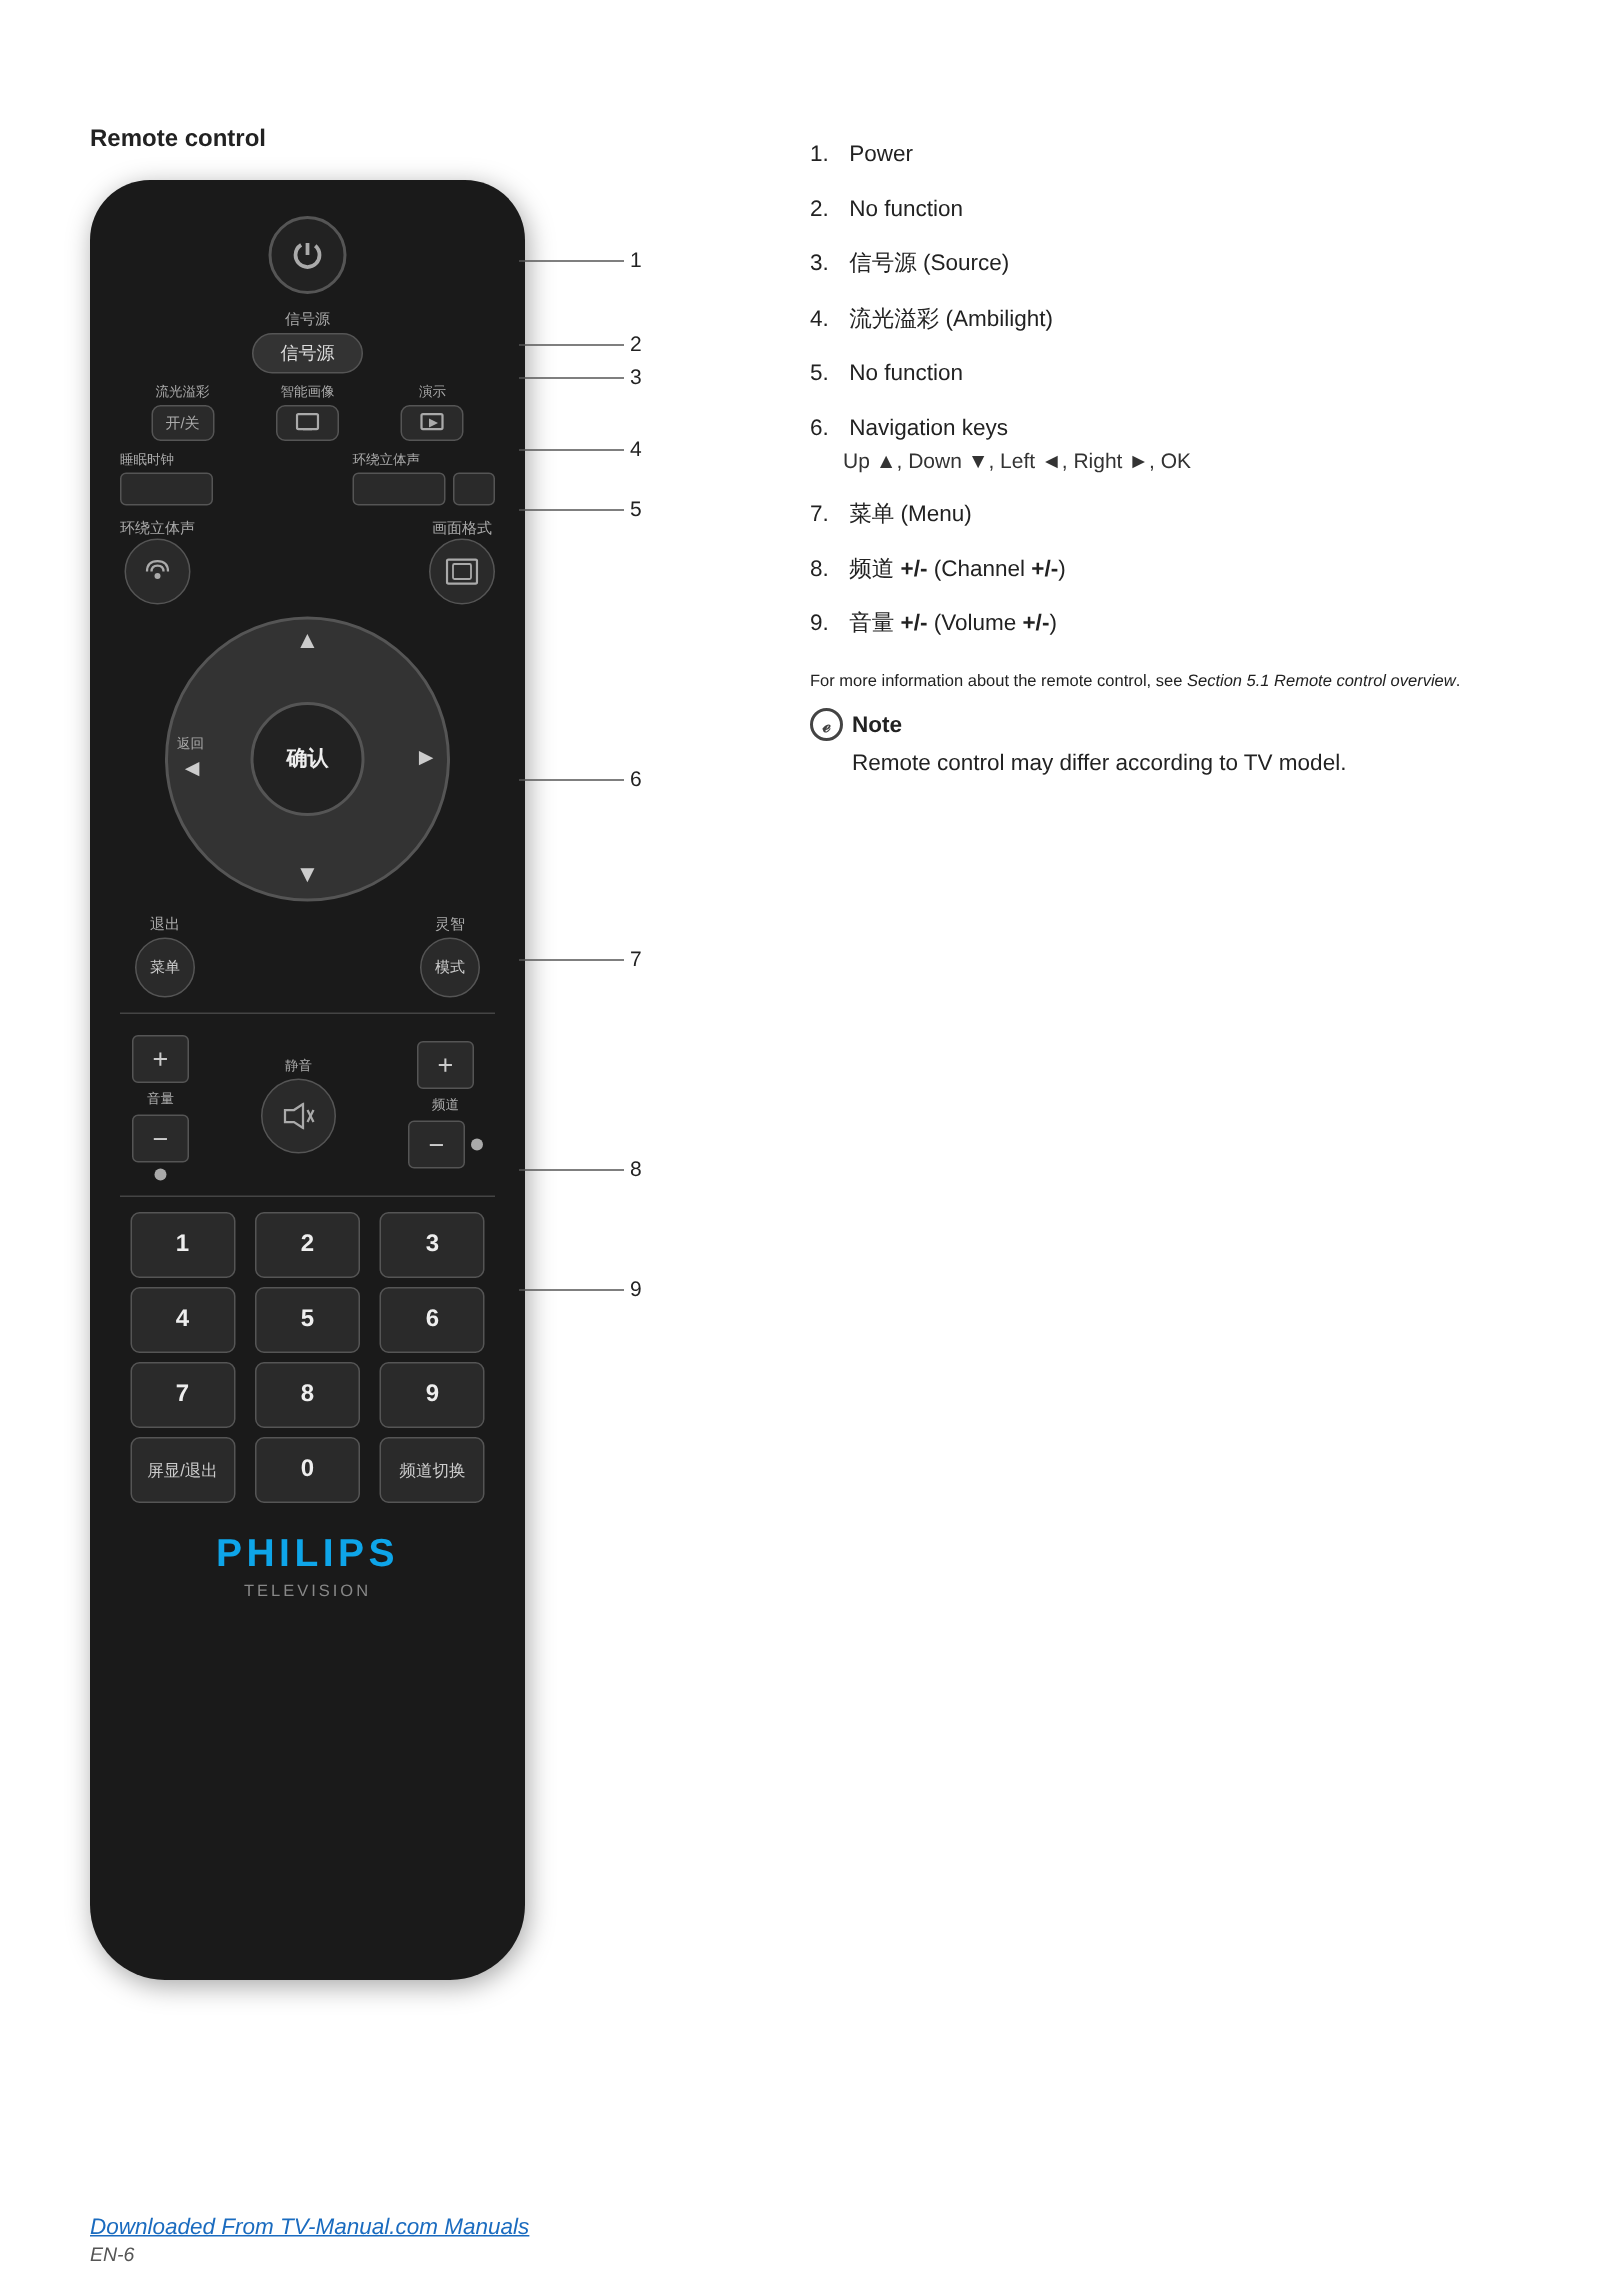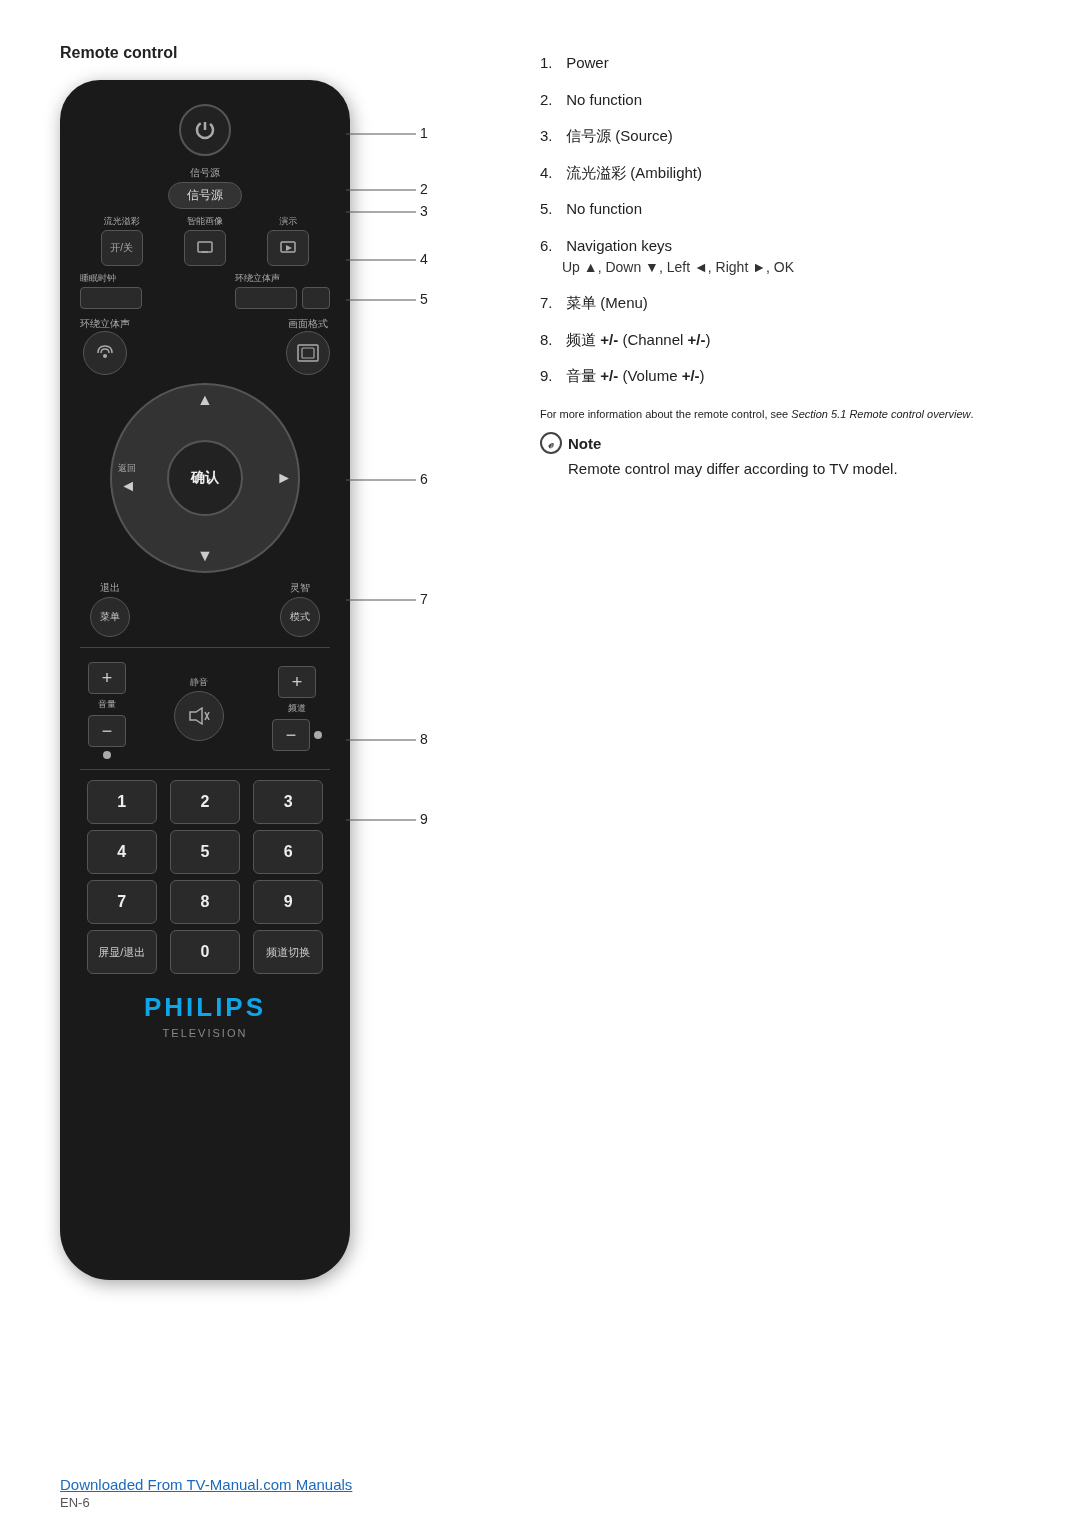--- a/index.html
+++ b/index.html
@@ -8,21 +8,21 @@
       font-family: Arial, sans-serif;
       font-size: 15px;
       color: #222;
       width: 1080px;
       min-height: 1528px;
       position: relative;
     }
     .page {
       display: flex;
       flex-direction: row;
-      padding: 44px 60px 40px 60px;
+      padding: 84px 60px 40px 60px;
       gap: 40px;
       justify-content: center;
     }
     
     .left-col {
       width: 440px;
       flex-shrink: 0;
     }
     .section-title {
       font-weight: bold;
@@ -61,21 +61,21 @@
       background: #333;
       border: 1.5px solid #555;
       border-radius: 14px;
       color: #ddd;
       font-size: 12px;
       padding: 4px 18px;
       cursor: pointer;
     }
     .icon-btn {
       width: 42px;
-      height: 36px;
+      height: 24px;
       background: #2a2a2a;
       border: 1.5px solid #555;
       border-radius: 6px;
       display: flex;
       align-items: center;
       justify-content: center;
       cursor: pointer;
       color: #ccc;
       font-size: 13px;
     }
@@ -328,20 +328,21 @@
     }
 
     
     .footer {
       position: absolute;
       bottom: 18px;
       left: 60px;
       right: 52px;
       display: flex;
       flex-direction: column;
+      font-style: italic;
     }
     .footer-link {
       color: #1a6bbf;
       text-decoration: underline;
       font-size: 15px;
     }
     .footer-page {
       font-size: 13px;
       color: #555;
       margin-top: 2px;

